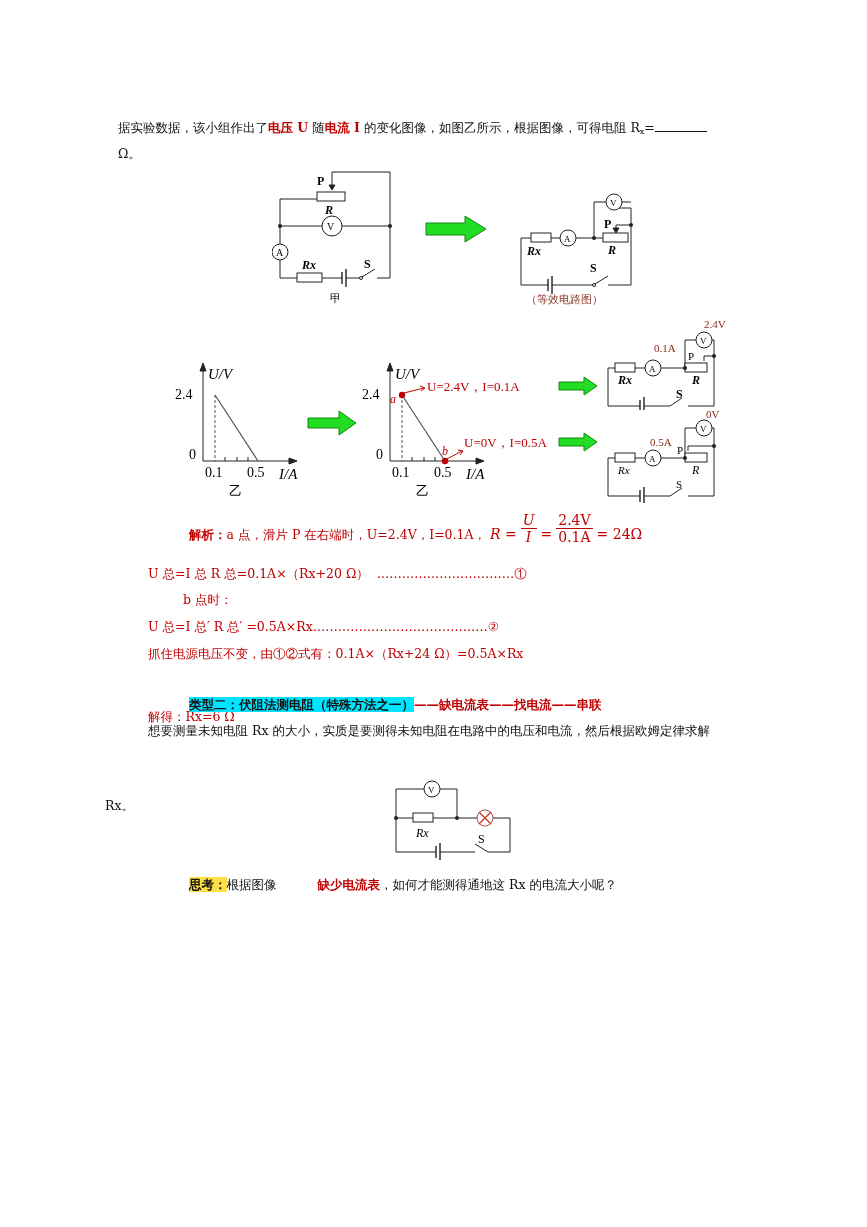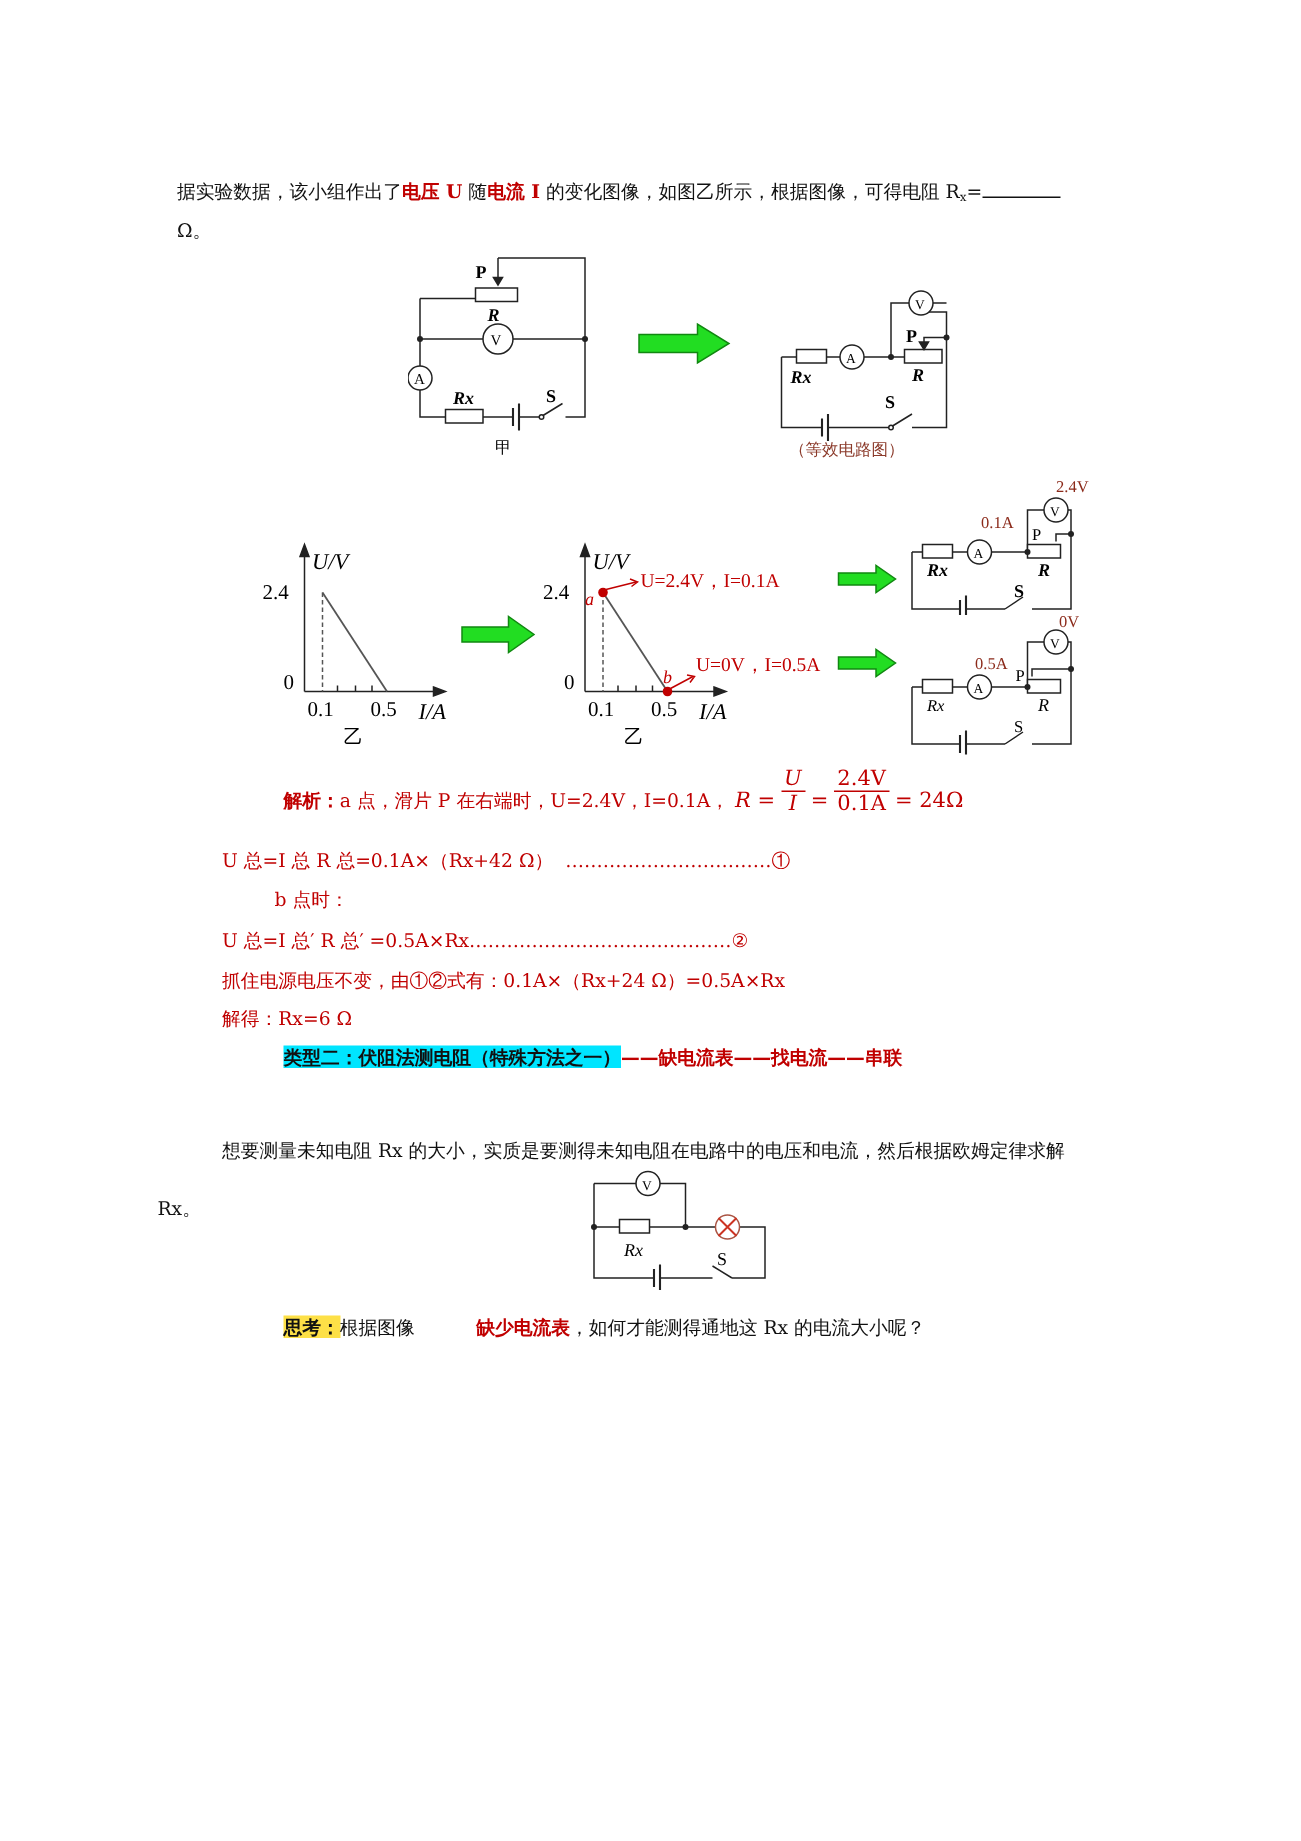--- a/index.html
+++ b/index.html
@@ -203,34 +203,34 @@
 <div class="abs txt red" style="left:148px; top:524px; line-height:20px;">
   <span class="bold sans">解析：</span><span>a 点，滑片 P 在右端时，U=2.4V，I=0.1A，</span>
   <span class="eq it">R =</span>
   <span class="frac eq" style="margin-top:-14px;"><span class="num it">U</span><span class="den it">I</span></span>
   <span class="eq">=</span>
   <span class="frac eq" style="margin-top:-14px;"><span class="num">2.4V</span><span class="den">0.1A</span></span>
   <span class="eq">= 24Ω</span>
 </div>
 
 <div class="abs txt red" style="left:148px; top:566px;">
-  <span>U 总=I 总 R 总=0.1A×（Rx+42 Ω）</span>&nbsp;&nbsp;<span>……………………………①</span>
+  <span>U 总=I 总 R 总=0.1A×（Rx+20 Ω）</span>&nbsp;&nbsp;<span>……………………………①</span>
 </div>
 <div class="abs txt red" style="left:148px; top:592px;margin-left:35px;">b 点时：</div>
 <div class="abs txt red" style="left:148px; top:619px;">
   <span>U 总=I 总′ R 总′ =0.5A×Rx</span><span>……………………………………②</span>
 </div>
 <div class="abs txt red" style="left:148px; top:646px;">抓住电源电压不变，由①②式有：0.1A×（Rx+24 Ω）=0.5A×Rx</div>
-<div class="abs txt red" style="left:148px; top:671px;">解得：Rx=6 Ω</div>
+<div class="abs txt red" style="left:148px; top:709px;">解得：Rx=6 Ω</div>
 
 <div class="abs txt sans bold" style="left:148px; top:697px; font-size:12.5px;">
   <span class="hl-cyan">类型二：伏阻法测电阻（特殊方法之一）</span><span class="red">——缺电流表——找电流——串联</span>
 </div>
 
-<div class="abs txt" style="left:148px; top:723px;margin-top:36px;">想要测量未知电阻 Rx 的大小，实质是要测得未知电阻在电路中的电压和电流，然后根据欧姆定律求解</div>
+<div class="abs txt" style="left:148px; top:723px;">想要测量未知电阻 Rx 的大小，实质是要测得未知电阻在电路中的电压和电流，然后根据欧姆定律求解</div>
 <div class="abs txt" style="left:105px; top:750px;margin-top:48px;">Rx。</div>
 
 <svg class="abs" style="left:390px; top:775px;" width="130" height="85" viewBox="0 0 130 85">
   <g stroke="#222" stroke-width="1" fill="none">
     <path d="M6 14 H34 M50 14 H67 V43"></path>
     <circle cx="42" cy="14" r="8" fill="#fff"></circle>
     <path d="M6 14 V77 H46 M50 77 H85"></path>
     <path d="M46 71 V83 M50 68 V86" stroke-width="1.4"></path>
     <path d="M85 69 L98 77 M98 77 H120 V43 H103"></path>
     <path d="M6 43 H23 M43 43 H87"></path>

